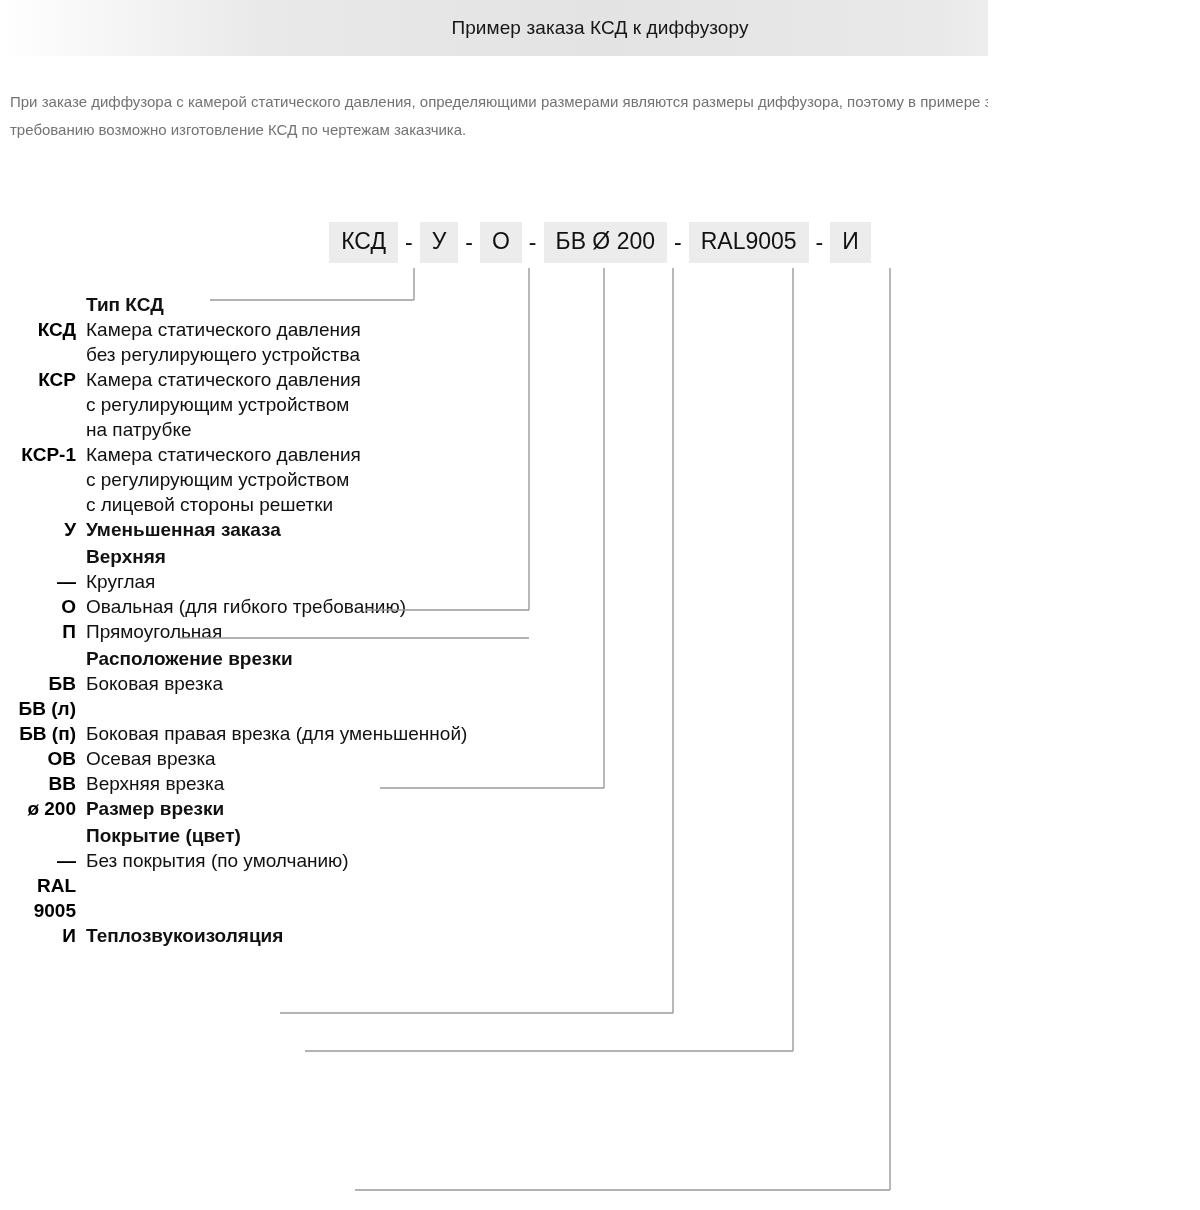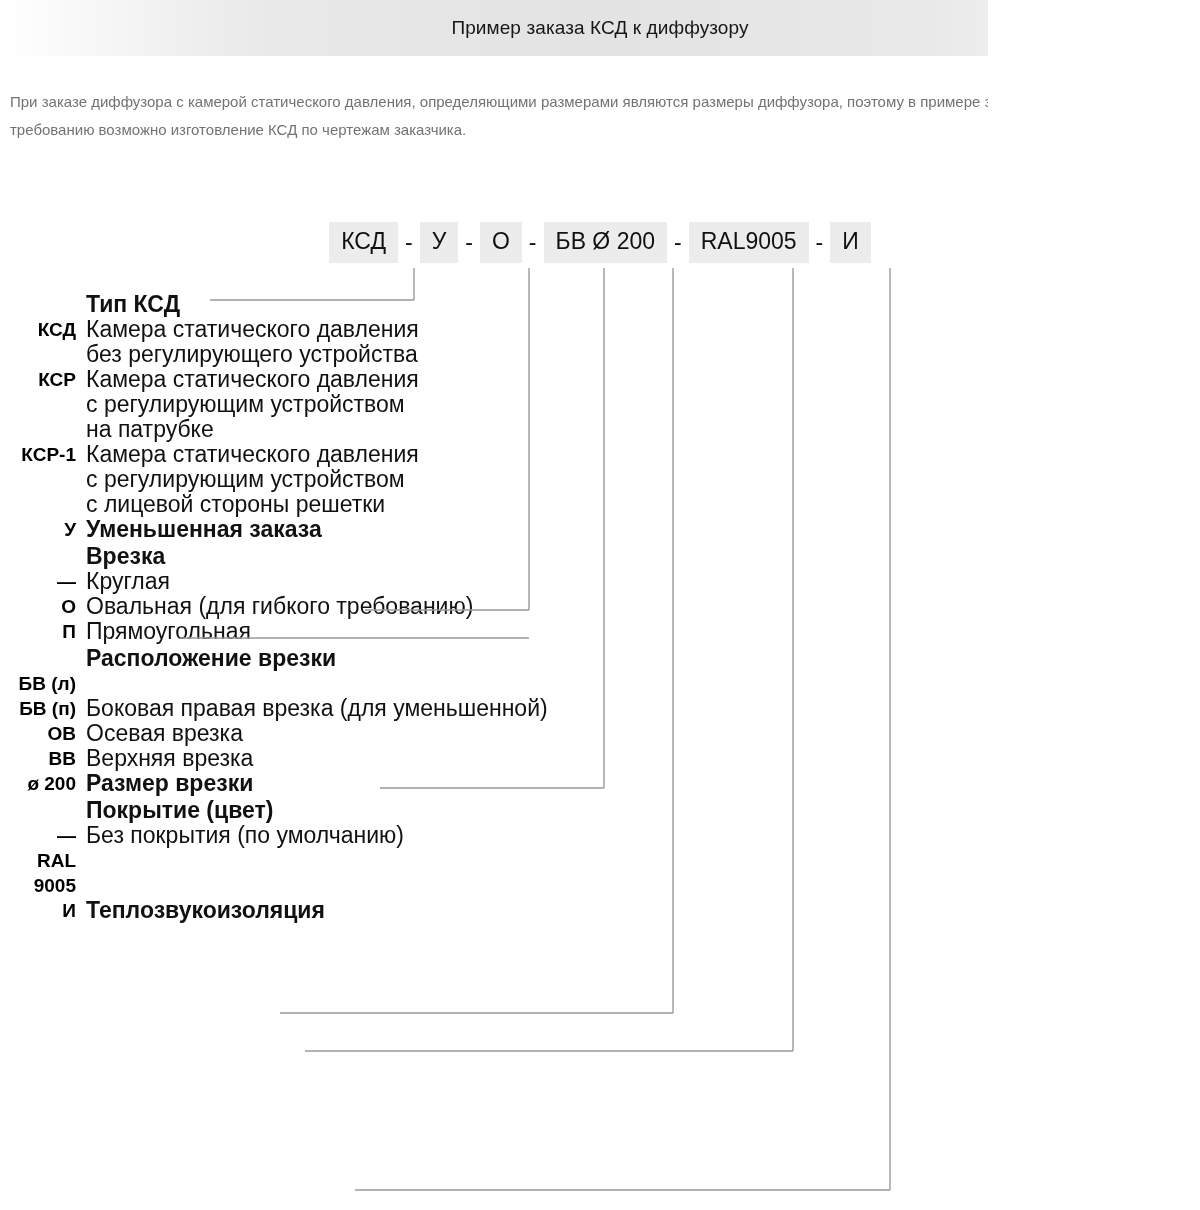--- a/index.html
+++ b/index.html
@@ -90,21 +90,21 @@
     text-align: right;
     padding-right: 8px;
     font-size: 19px;
     line-height: 25px;
     font-weight: bold;
     color: #000;
     flex: 0 0 84px;
     white-space: pre-line;
   }
   .desc {
-    font-size: 23px;
+    font-size: 19px;
     line-height: 25px;
     color: #111111;
     white-space: pre-line;
     padding-left: 2px;
   }
   .desc.bold { font-weight: bold; }
 
   
   .row.head { margin-top: 2px; }
 
@@ -166,37 +166,41 @@
         <div class="desc">Камера статического давления
 с регулирующим устройством
 с лицевой стороны решетки</div>
       </div>
       <div class="row">
         <div class="key">У</div>
         <div class="desc bold">Уменьшенная заказа</div>
       </div>
       <div class="row head">
         <div class="key"></div>
-        <div class="desc bold">Врезка</div>
+        <div class="desc bold">Верхняя</div>
       </div>
       <div class="row">
         <div class="key">—</div>
         <div class="desc">Круглая</div>
       </div>
       <div class="row">
         <div class="key">О</div>
         <div class="desc">Овальная (для гибкого требованию)</div>
       </div>
       <div class="row">
         <div class="key">П</div>
         <div class="desc">Прямоугольная</div>
       </div>
       <div class="row head">
         <div class="key"></div>
         <div class="desc bold">Расположение врезки</div>
+      </div>
+      <div class="row">
+        <div class="key">БВ</div>
+        <div class="desc">Боковая врезка</div>
       </div>
       <div class="row">
         <div class="key">БВ (л)</div>
       </div>
       <div class="row">
         <div class="key">БВ (п)</div>
         <div class="desc">Боковая правая врезка (для уменьшенной)</div>
       </div>
       <div class="row">
         <div class="key">ОВ</div>

